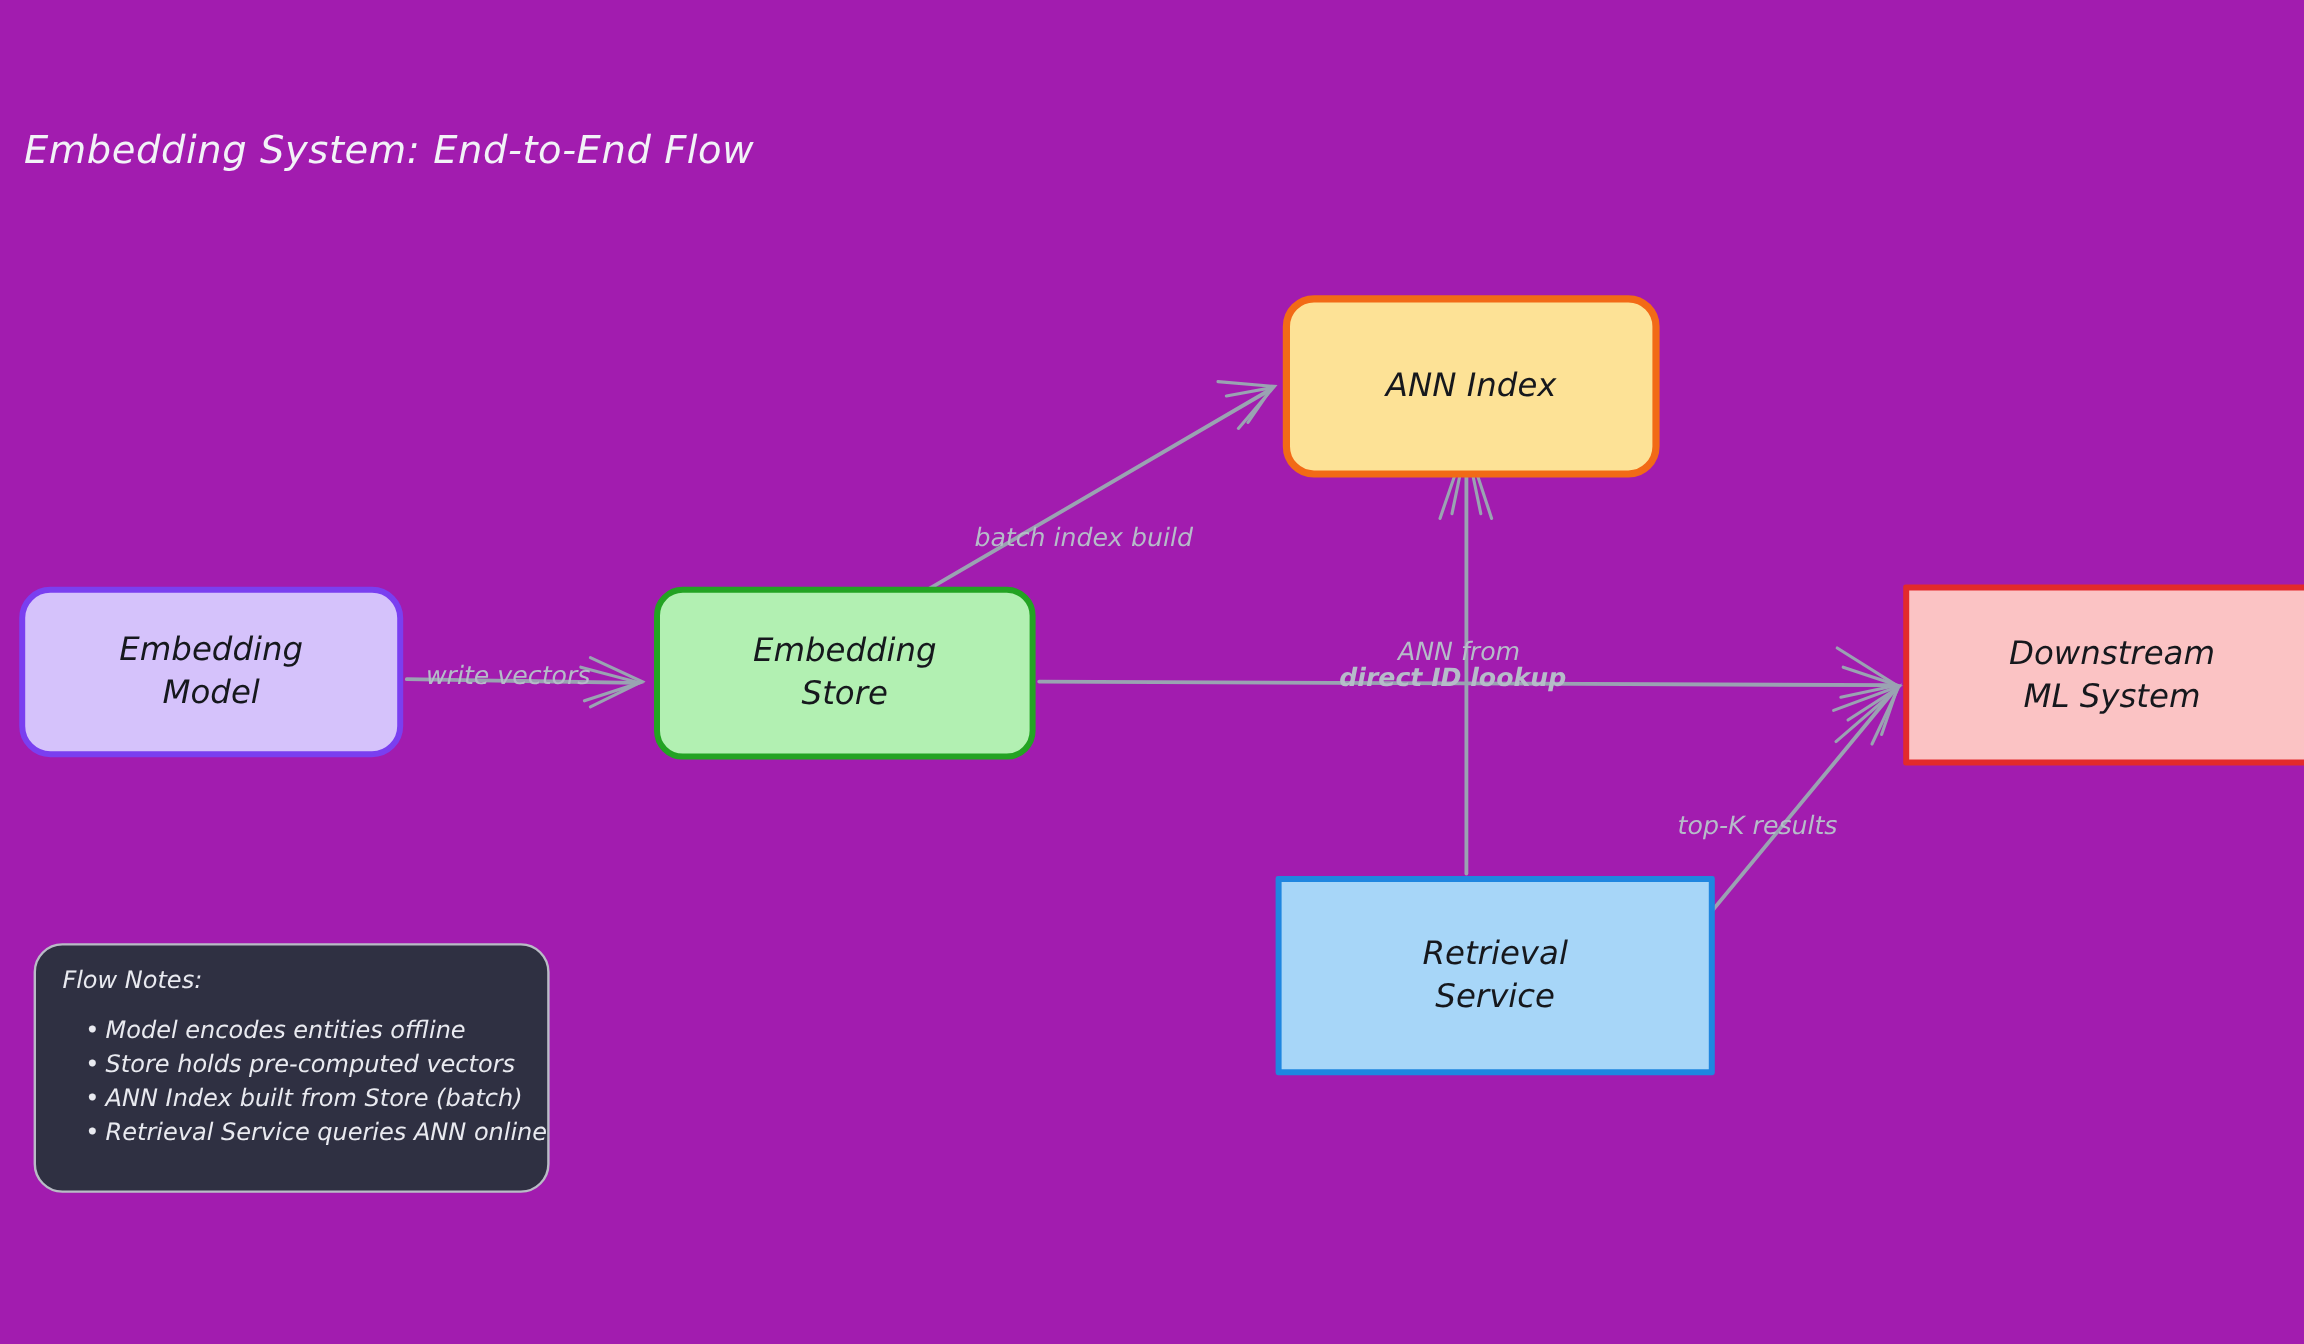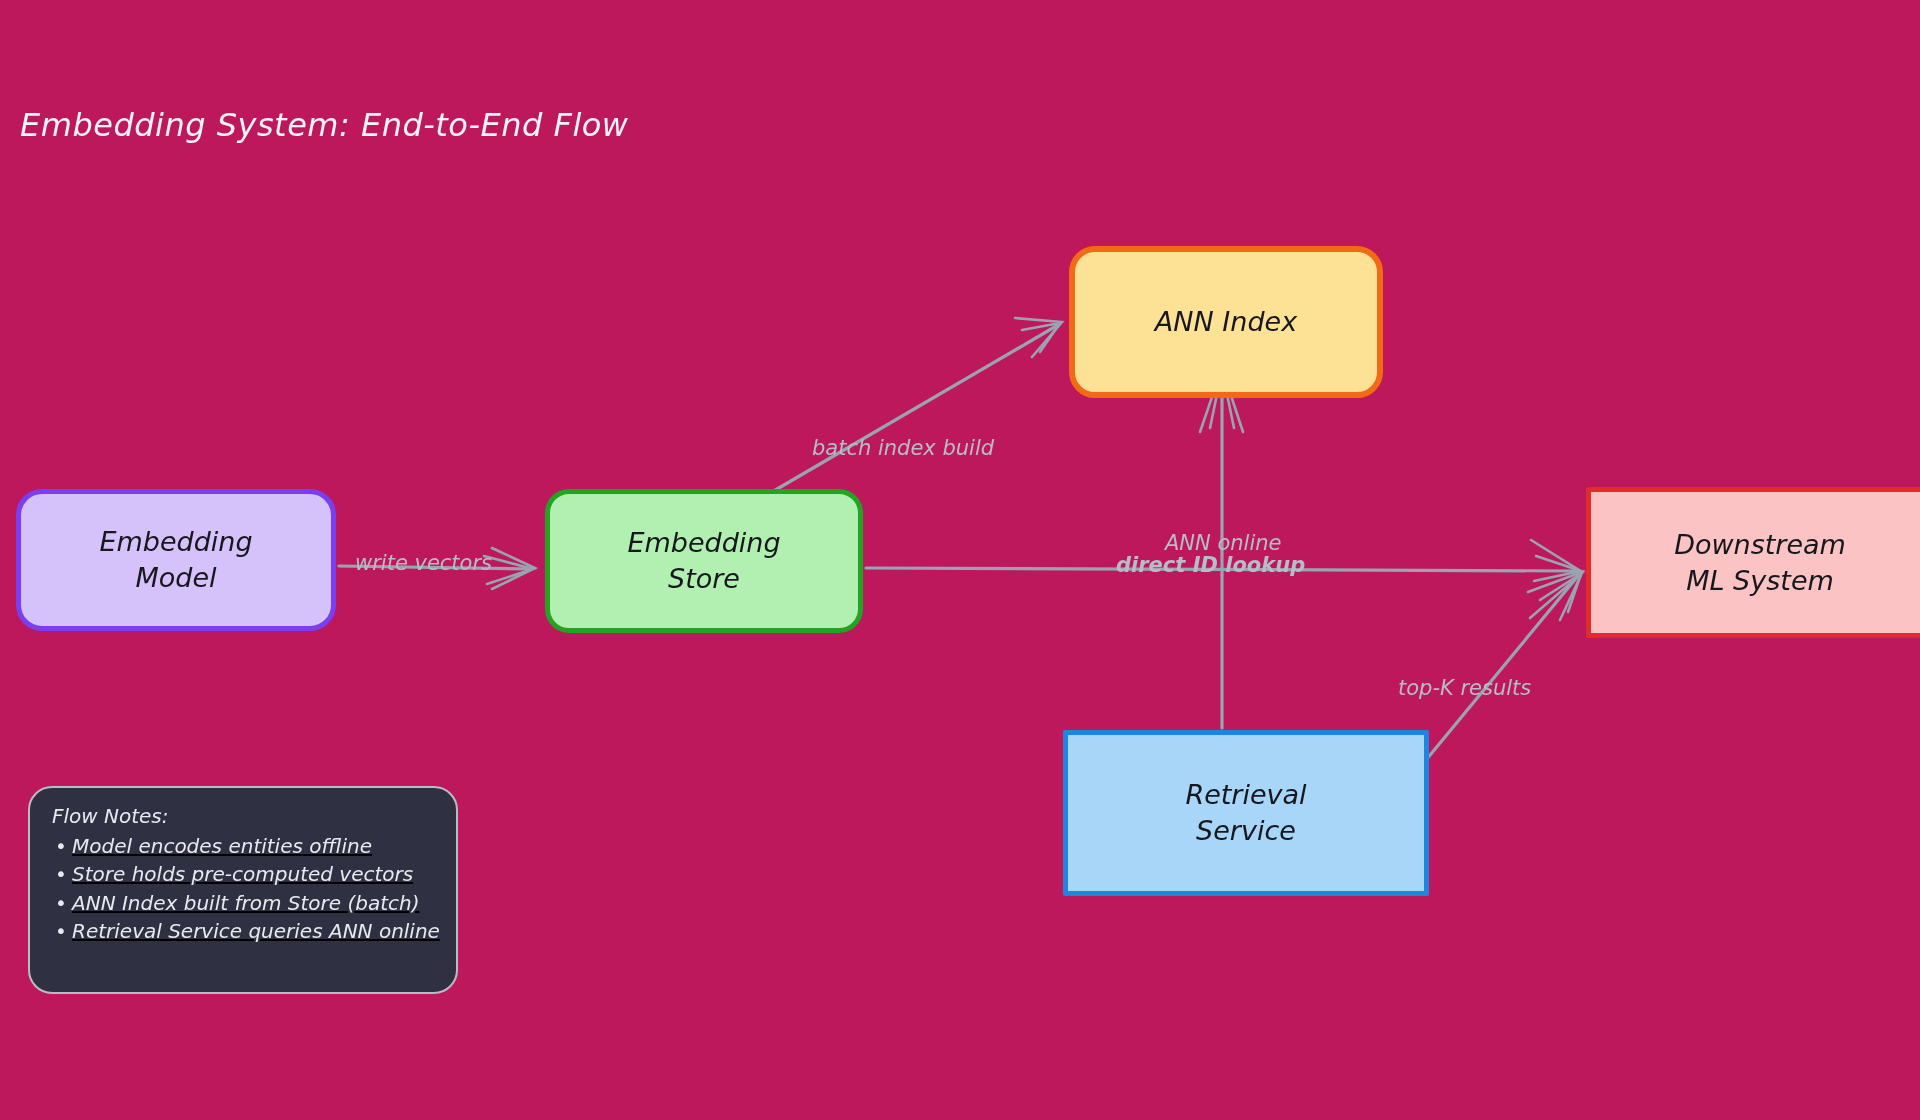--- a/index.html
+++ b/index.html
@@ -4,21 +4,21 @@
 <style>
   html, body {
     margin: 0;
     padding: 0;
     background: #191a28;
   }
   #canvas {
     position: relative;
     width: 1920px;
     height: 1120px;
-    background: #be185d;
+    background: #a21caf;
     overflow: hidden;
     font-family: "DejaVu Sans", sans-serif;
   }
   #title {
     position: absolute;
     left: 20px;
     top: 106px;
     font-size: 32px;
     color: #f2f3f7;
     letter-spacing: 0.5px;
@@ -100,23 +100,22 @@
   }
   #notes-title {
     color: #e9eaf0;
     font-size: 20px;
     font-style: italic;
     font-family: "DejaVu Sans", sans-serif;
     margin-bottom: 4px;
   }
   #notes ul {
     list-style: none;
-    margin: 0;
+    margin: 16px;
     padding: 0;
-    text-decoration: underline;
   }
   #notes li {
     color: #e9eaf0;
     font-size: 20px;
     font-style: italic;
     font-family: "DejaVu Sans", sans-serif;
     line-height: 1.42;
     white-space: nowrap;
     position: relative;
     padding-left: 20px;
@@ -196,21 +195,21 @@
 Service</span>
   </div>
 
   <div class="node" id="node-downstream">
     <span class="nlabel">Downstream
 ML System</span>
   </div>
 
   <div class="edge-label" id="lbl-write">write vectors</div>
   <div class="edge-label" id="lbl-batch">batch index build</div>
-  <div class="edge-label" id="lbl-annq">ANN online</div>
+  <div class="edge-label" id="lbl-annq">ANN from</div>
   <div class="edge-label" id="lbl-direct">direct ID lookup</div>
   <div class="edge-label" id="lbl-topk">top-K results</div>
 
   <div id="notes">
     <div id="notes-title">Flow Notes:</div>
     <ul>
       <li>Model encodes entities offline</li>
       <li>Store holds pre-computed vectors</li>
       <li>ANN Index built from Store (batch)</li>
       <li>Retrieval Service queries ANN online</li>

